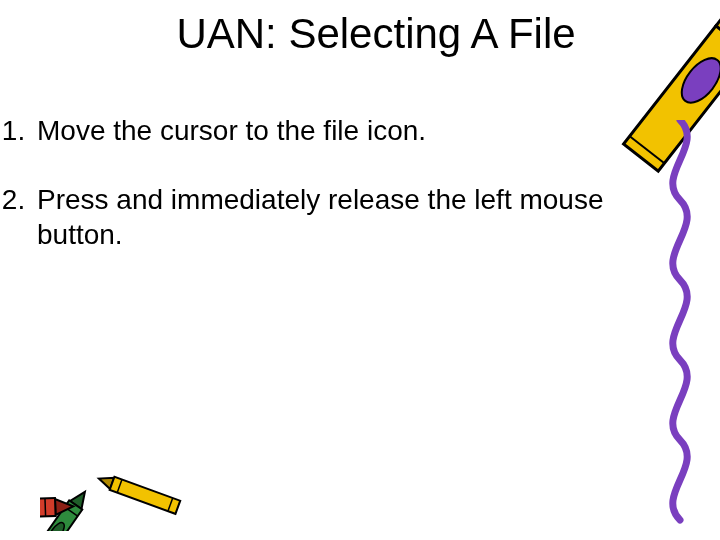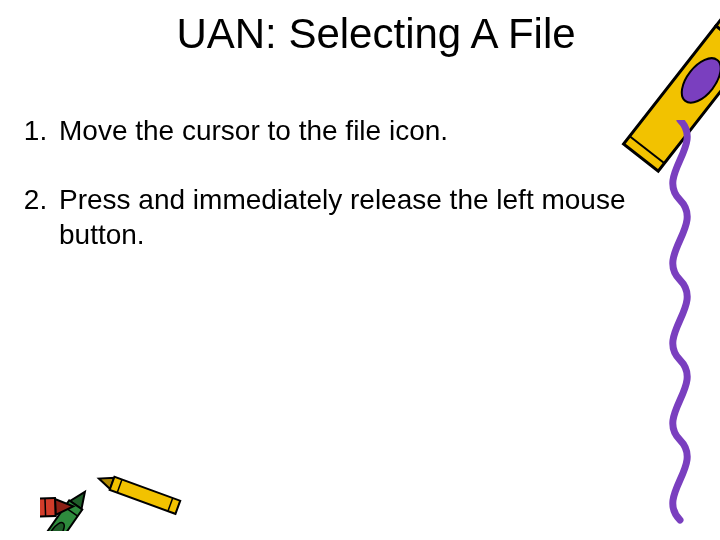--- a/index.html
+++ b/index.html
@@ -22,21 +22,21 @@
   h1.title {
     margin: 0;
     padding: 10px 0 0 16px;
     font-size: 42px;
     font-weight: normal;
     text-align: center;
     width: 100%;
   }
   ol.steps {
     margin: 55px 0 8px 0;
-    padding: 0 60px 0 55px;
+    padding: 0 60px 0 33px;
     list-style: decimal;
     font-size: 28px;
     line-height: 1.25;
   }
   ol.steps li {
     margin-bottom: 34px;
     padding-left: 4px;
   }
 
   

